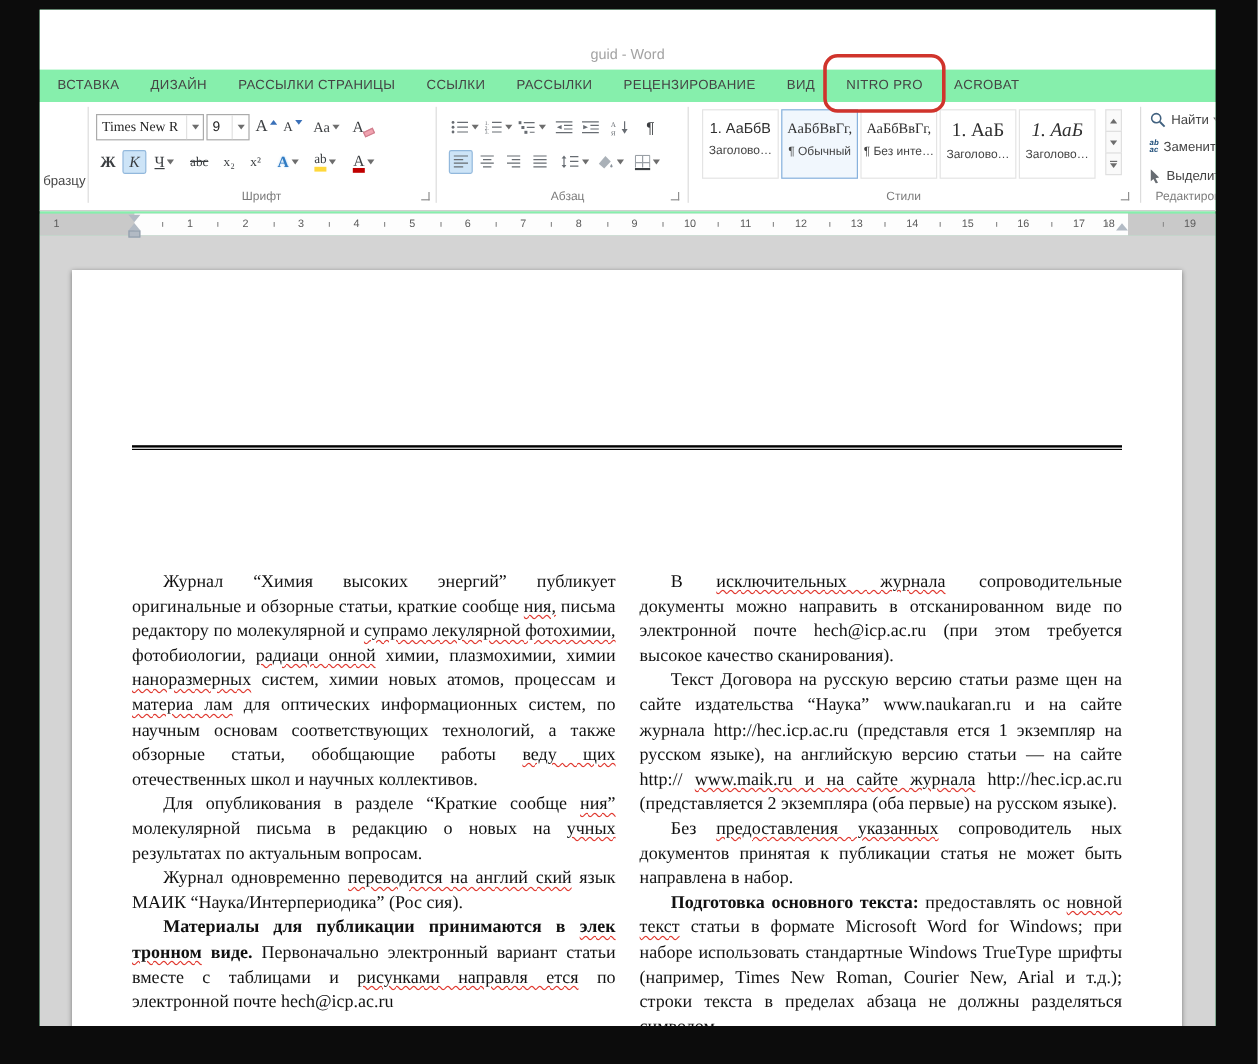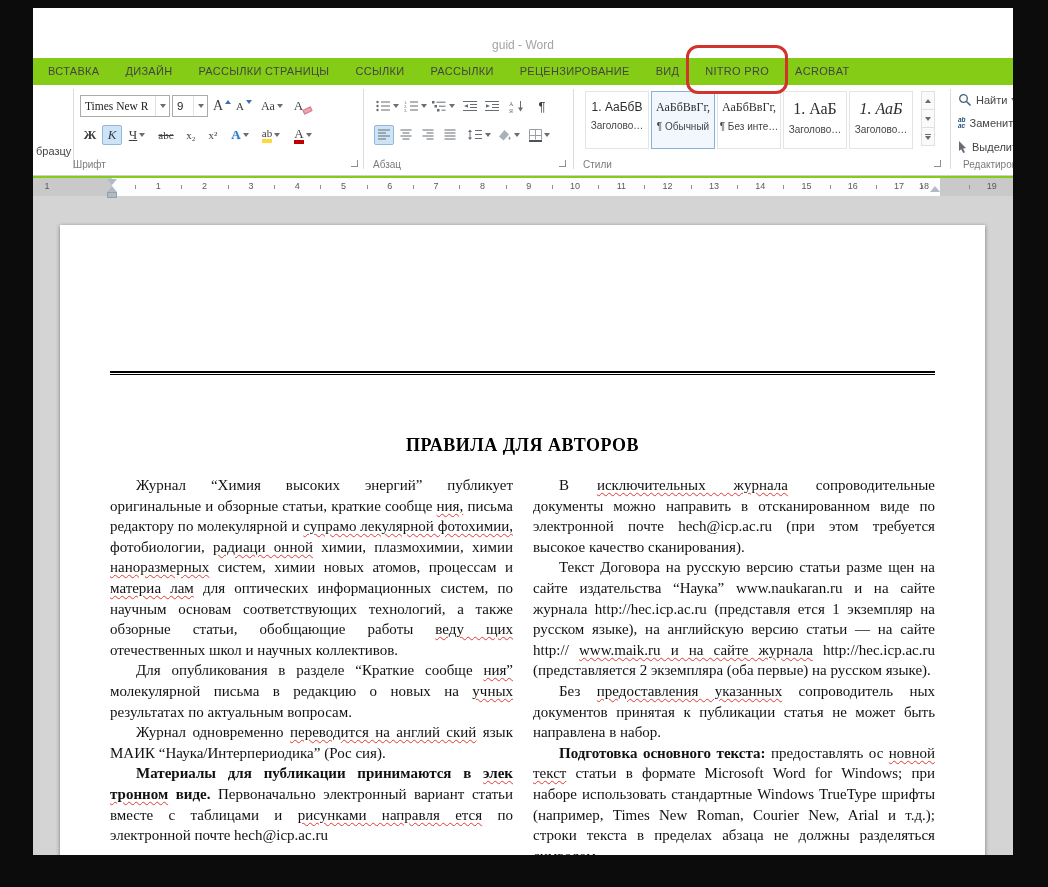--- a/index.html
+++ b/index.html
@@ -1,29 +1,29 @@
 <!DOCTYPE html>
 <html><head>
 <meta charset="utf-8">
 <style>
   *{box-sizing:border-box;margin:0;padding:0}
   html,body{width:1048px;height:887px}
   body{background:#0c0c0c;position:relative;overflow:hidden;font-family:"Liberation Sans",sans-serif}
-  .window{position:absolute;left:33px;top:8px;width:980px;height:847px;background:#84cc16;overflow:hidden}
+  .window{position:absolute;left:33px;top:8px;width:980px;height:847px;background:#86efac;overflow:hidden}
 
   .titlebar{position:absolute;top:0;left:0;right:0;height:50px;background:#fff}
   .title{position:absolute;top:30px;left:0;right:0;text-align:center;font-size:12px;color:#a3a3a3}
 
   .tabs{position:absolute;top:50px;left:2px;right:0;height:27px;display:flex;z-index:6}
   .tab{position:relative;padding:0 13px;line-height:27px;font-size:11px;color:#444;letter-spacing:.3px;white-space:nowrap}
   .ring{position:absolute;left:-6px;right:-6px;top:-13px;bottom:-9px;border:3px solid #d0342c;border-radius:12px;pointer-events:none}
 
   .ribbon{position:absolute;top:77px;left:0;right:0;height:91px;background:#fff;border-bottom:1px solid #d0d0d0}
   .vsep{position:absolute;top:4px;height:80px;width:1px;background:#dcdcdc}
-  .grp-label{position:absolute;top:74px;font-size:10px;color:#7b7b7b;white-space:nowrap}
+  .grp-label{position:absolute;top:74px;font-size:10px;color:#7b7b7b;text-align:center;white-space:nowrap}
   .launcher{position:absolute;width:7px;height:7px;border-right:1px solid #8f8f8f;border-bottom:1px solid #8f8f8f}
 
   .combo{position:absolute;height:22px;background:#fff;border:1px solid #ababab;display:flex;align-items:center}
   .combo .txt{flex:1;padding-left:4px;font-size:11.5px;color:#222;white-space:nowrap;overflow:hidden;font-family:"Liberation Serif",serif}
   .combo .arrow{width:14px;height:100%;border-left:1px solid #e2e2e2;display:flex;align-items:center;justify-content:center}
   .chev{width:0;height:0;border-left:3px solid transparent;border-right:3px solid transparent;border-top:4px solid #6d6d6d}
   .chev.up{border-top:none;border-bottom:4px solid #6d6d6d}
 
   .rbtn{position:absolute;height:20px;min-width:20px;display:flex;align-items:center;justify-content:center;gap:2px;color:#3b3e41;border:1px solid transparent;border-radius:2px;font-family:"Liberation Serif",serif;font-size:13px}
   .rbtn.sel{background:#cde4f7;border-color:#92b8dc}
@@ -368,21 +368,20 @@
       <span class="rtick" style="left: 750.35px;"></span>
       <span class="rtick" style="left: 796.65px;"></span>
       <span class="rtick" style="left: 842.95px;"></span>
       <span class="rtick" style="left: 889.25px;"></span>
       <span class="rtick" style="left: 935.55px;"></span>
     </div>
 
   <div class="doc-area">
     <div class="page">
       <div class="double-rule"></div>
-      <div class="doc-title">ПРАВИЛА ДЛЯ АВТОРОВ</div>
       <div class="col left">
           <p><span>Журнал “Химия высоких энергий” публикует оригинальные и обзорные статьи, краткие сообще </span><span class="sp">ния,</span><span> письма редактору по молекулярной и </span><span class="sp">супрамо лекулярной фотохимии,</span><span> фотобиологии, </span><span class="sp">радиаци онной</span><span> химии, плазмохимии, химии </span><span class="sp">наноразмерных</span><span> систем, химии новых атомов, процессам и </span><span class="sp">материа лам</span><span> для оптических информационных систем, по научным основам соответствующих технологий, а также обзорные статьи, обобщающие работы </span><span class="sp">веду щих</span><span> отечественных школ и научных коллективов.</span></p>
           <p><span>Для опубликования в разделе “Краткие сообще </span><span class="sp">ния”</span><span> молекулярной письма в редакцию о новых на </span><span class="sp">учных</span><span> результатах по актуальным вопросам.</span></p>
           <p><span>Журнал одновременно </span><span class="sp">переводится на англий ский</span><span> язык МАИК “Наука/Интерпериодика” (Рос сия).</span></p>
           <p><span class="b">Материалы для публикации принимаются в </span><span class="b sp">элек тронном</span><span class="b"> виде.</span><span> Первоначально электронный вариант статьи вместе с таблицами и </span><span class="sp">рисунками направля ется</span><span> по электронной почте hech@icp.ac.ru</span></p>
         </div>
       <div class="col right">
           <p><span>В </span><span class="sp">исключительных журнала</span><span> сопроводительные документы можно направить в отсканированном виде по электронной почте hech@icp.ac.ru (при этом требуется высокое качество сканирования).</span></p>
           <p><span>Текст Договора на русскую версию статьи разме щен на сайте издательства “Наука” www.naukaran.ru и на сайте журнала http://hec.icp.ac.ru (представля ется 1 экземпляр  на русском языке), на английскую версию статьи — на сайте http:// </span><span class="sp">www.maik.ru и на сайте журнала</span><span> http://hec.icp.ac.ru (представляется 2 экземпляра  (оба первые) на русском языке).</span></p>
           <p><span>Без </span><span class="sp">предоставления указанных</span><span> сопроводитель ных документов принятая  к публикации  статья не может быть направлена  в набор.</span></p>

